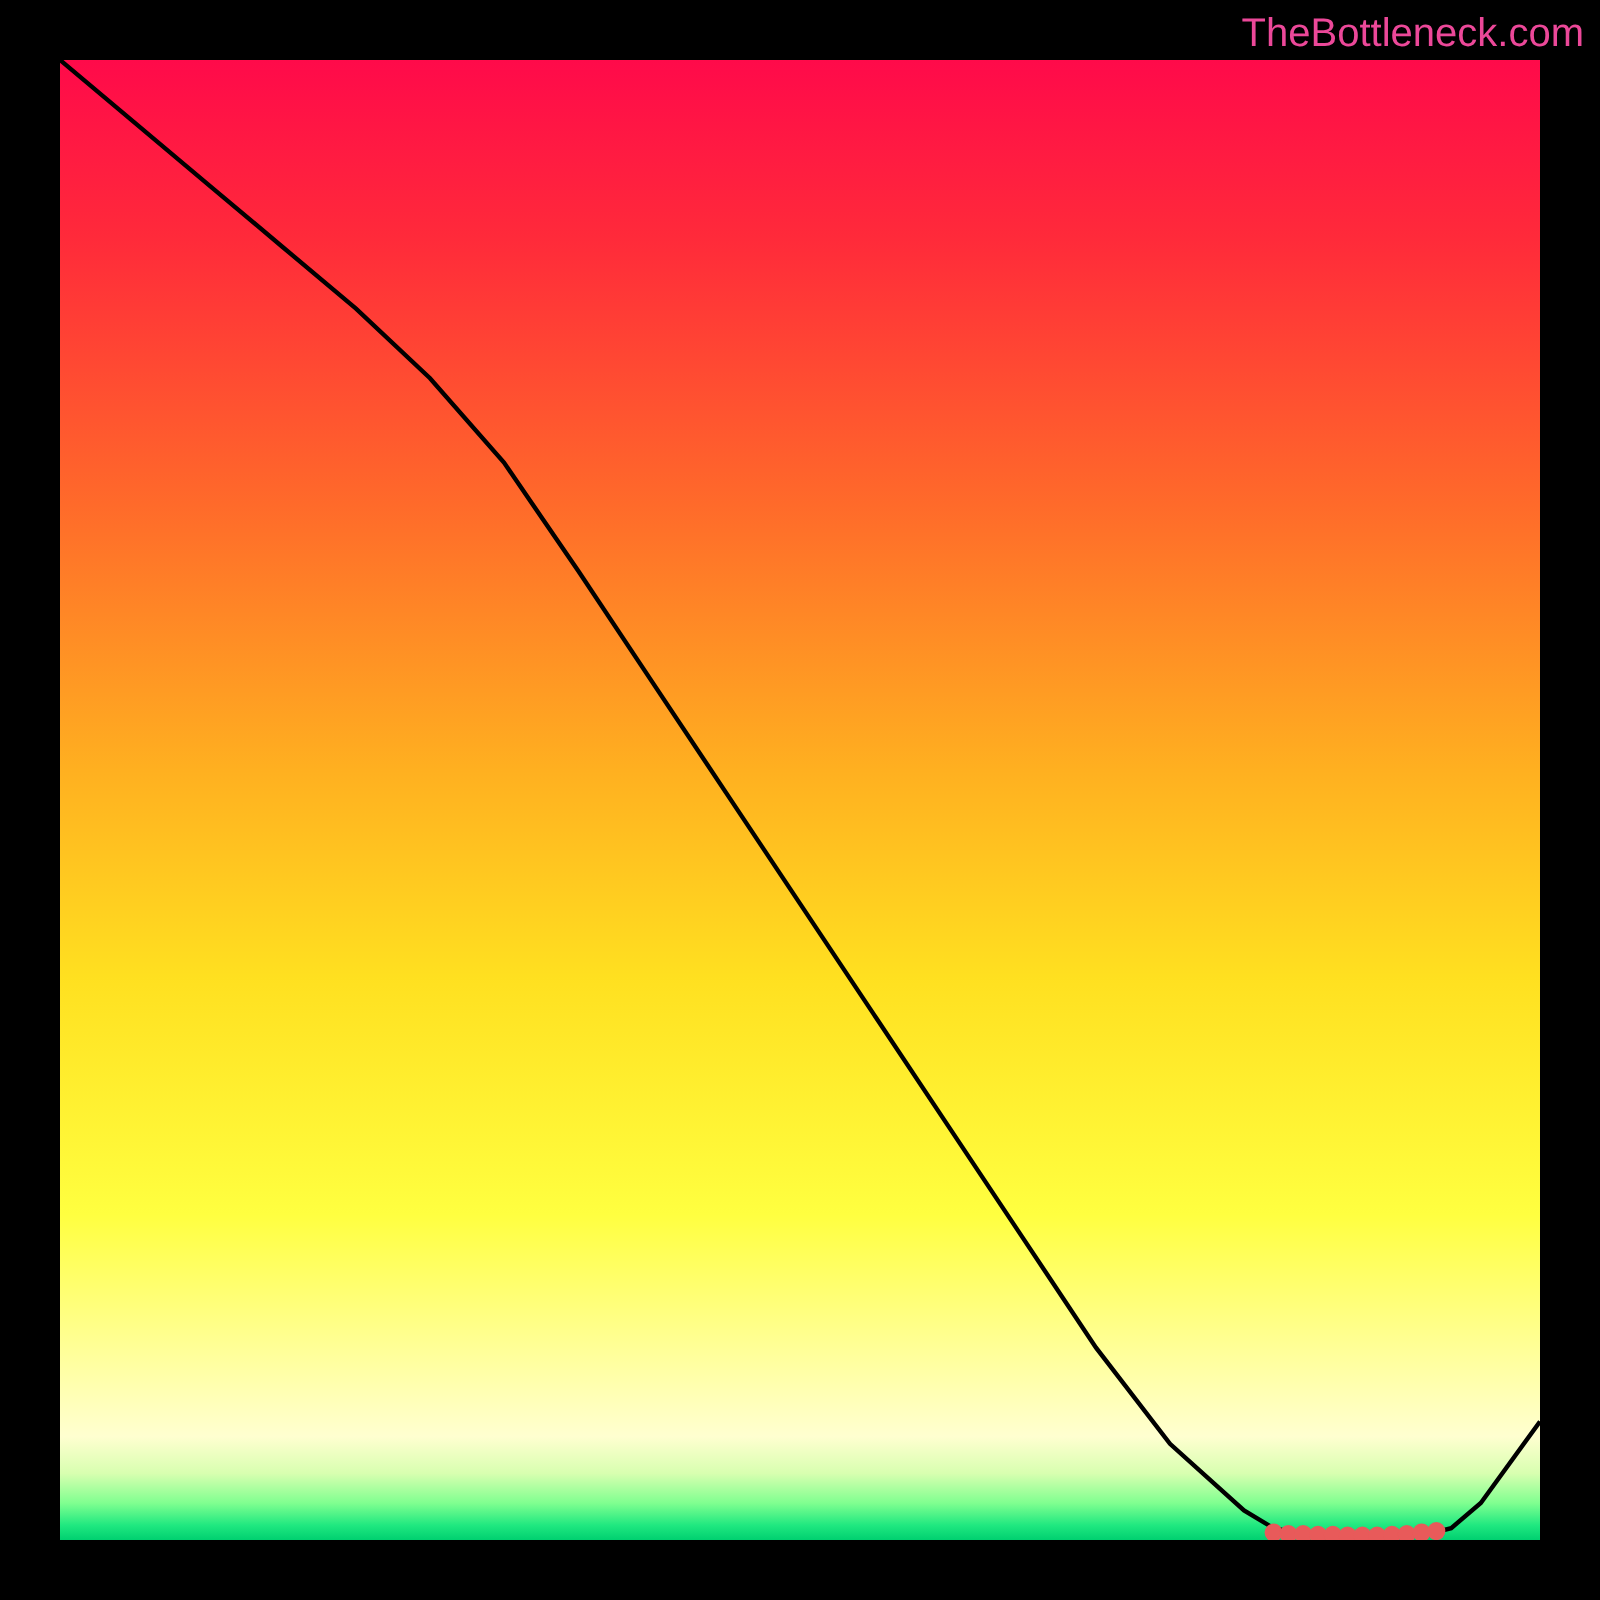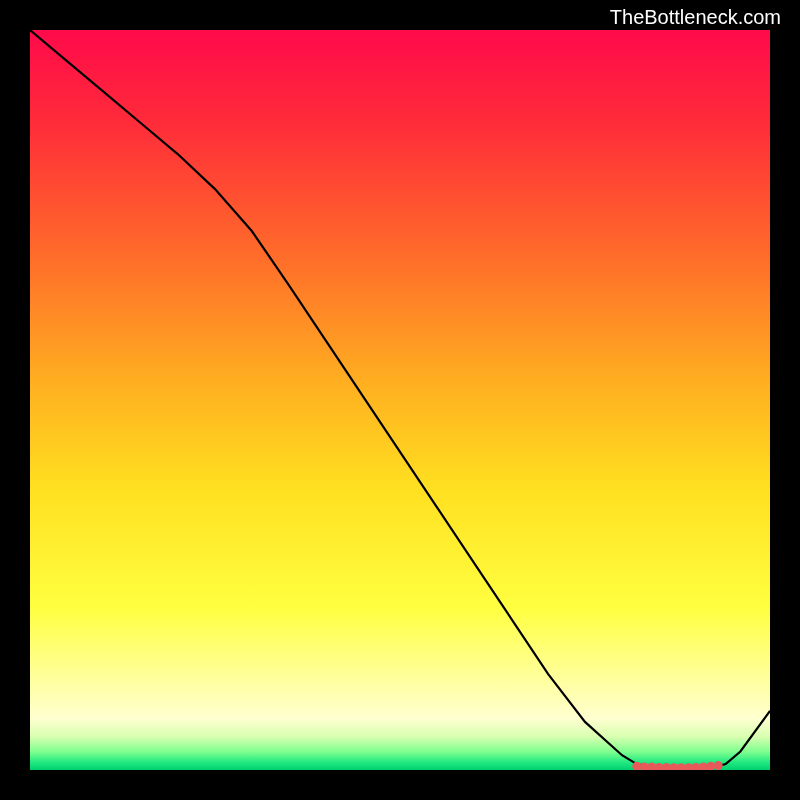--- a/index.html
+++ b/index.html
@@ -7,22 +7,22 @@
     padding: 0;
     width: 800px;
     height: 800px;
     background: #000;
     font-family: Arial, sans-serif;
     position: relative;
   }
   .watermark {
     position: absolute;
     top: 6px;
-    right: 19px;
-    color: #ffffff;
+    right: 8px;
+    color: #ec4899;
     font-size: 20px;
     font-family: Arial, sans-serif;
     z-index: 10;
   }
   .plot-area {
     position: absolute;
     left: 30px;
     top: 30px;
     width: 740px;
     height: 740px;

